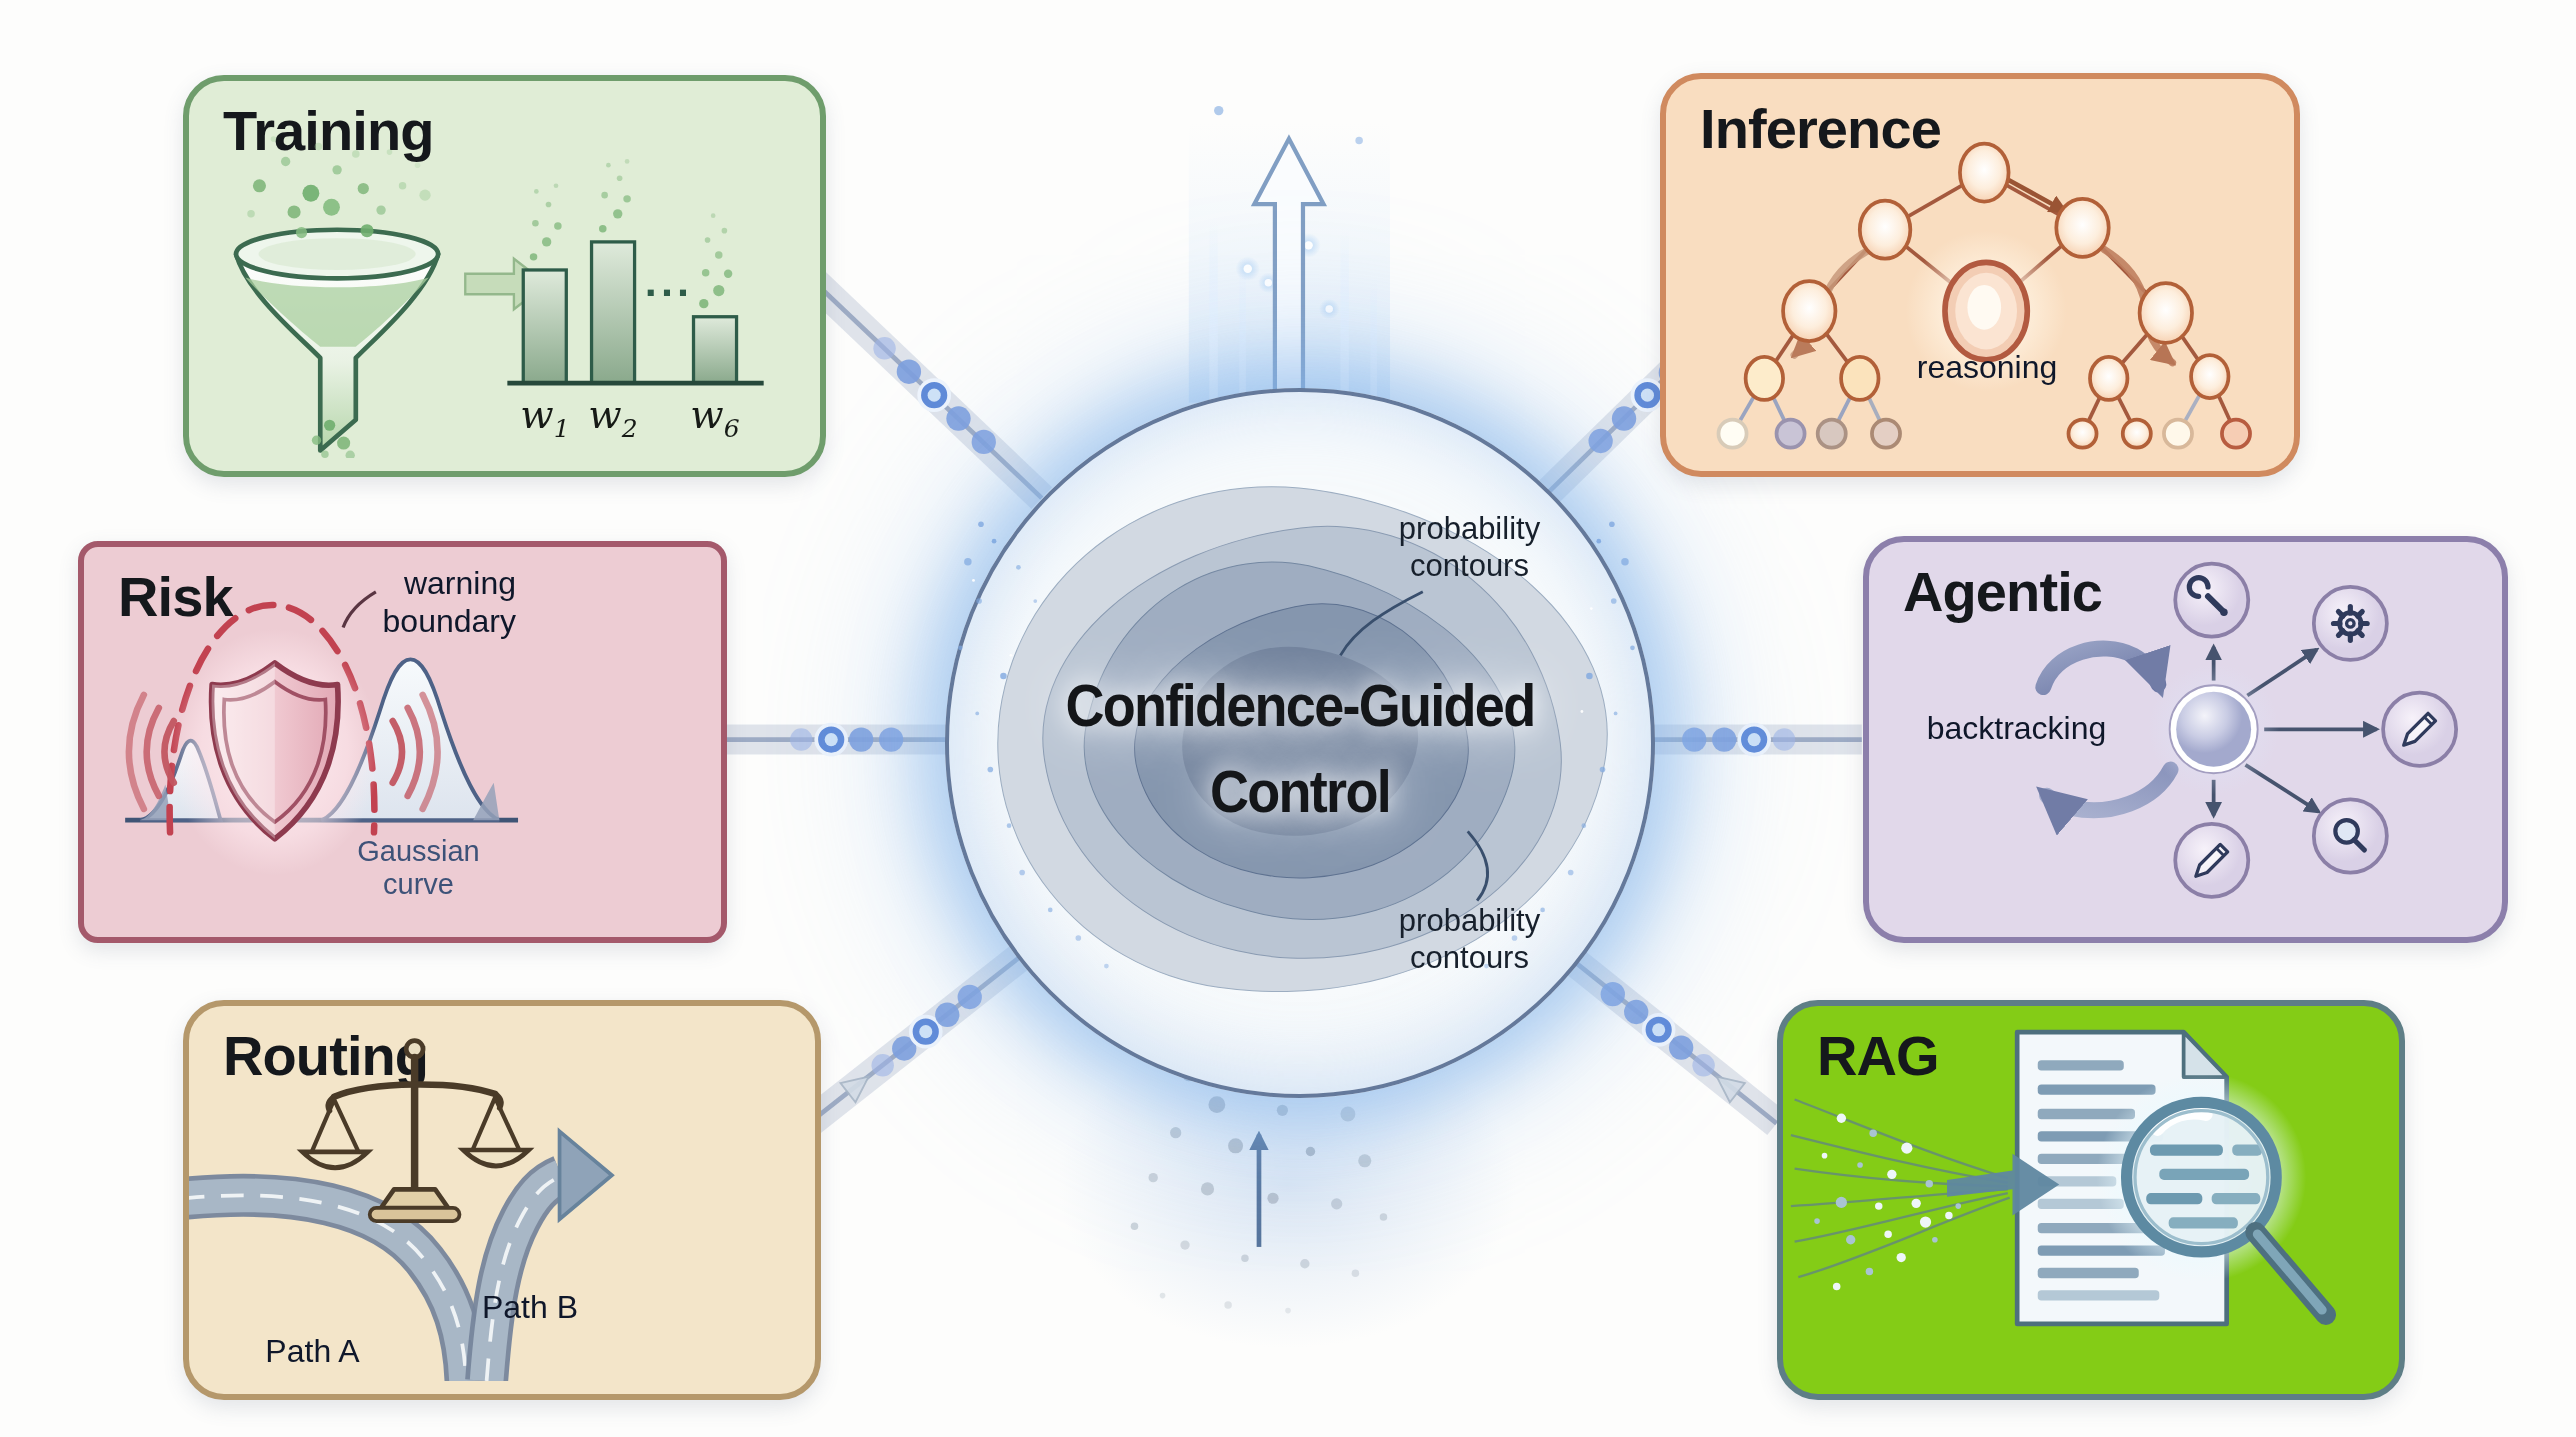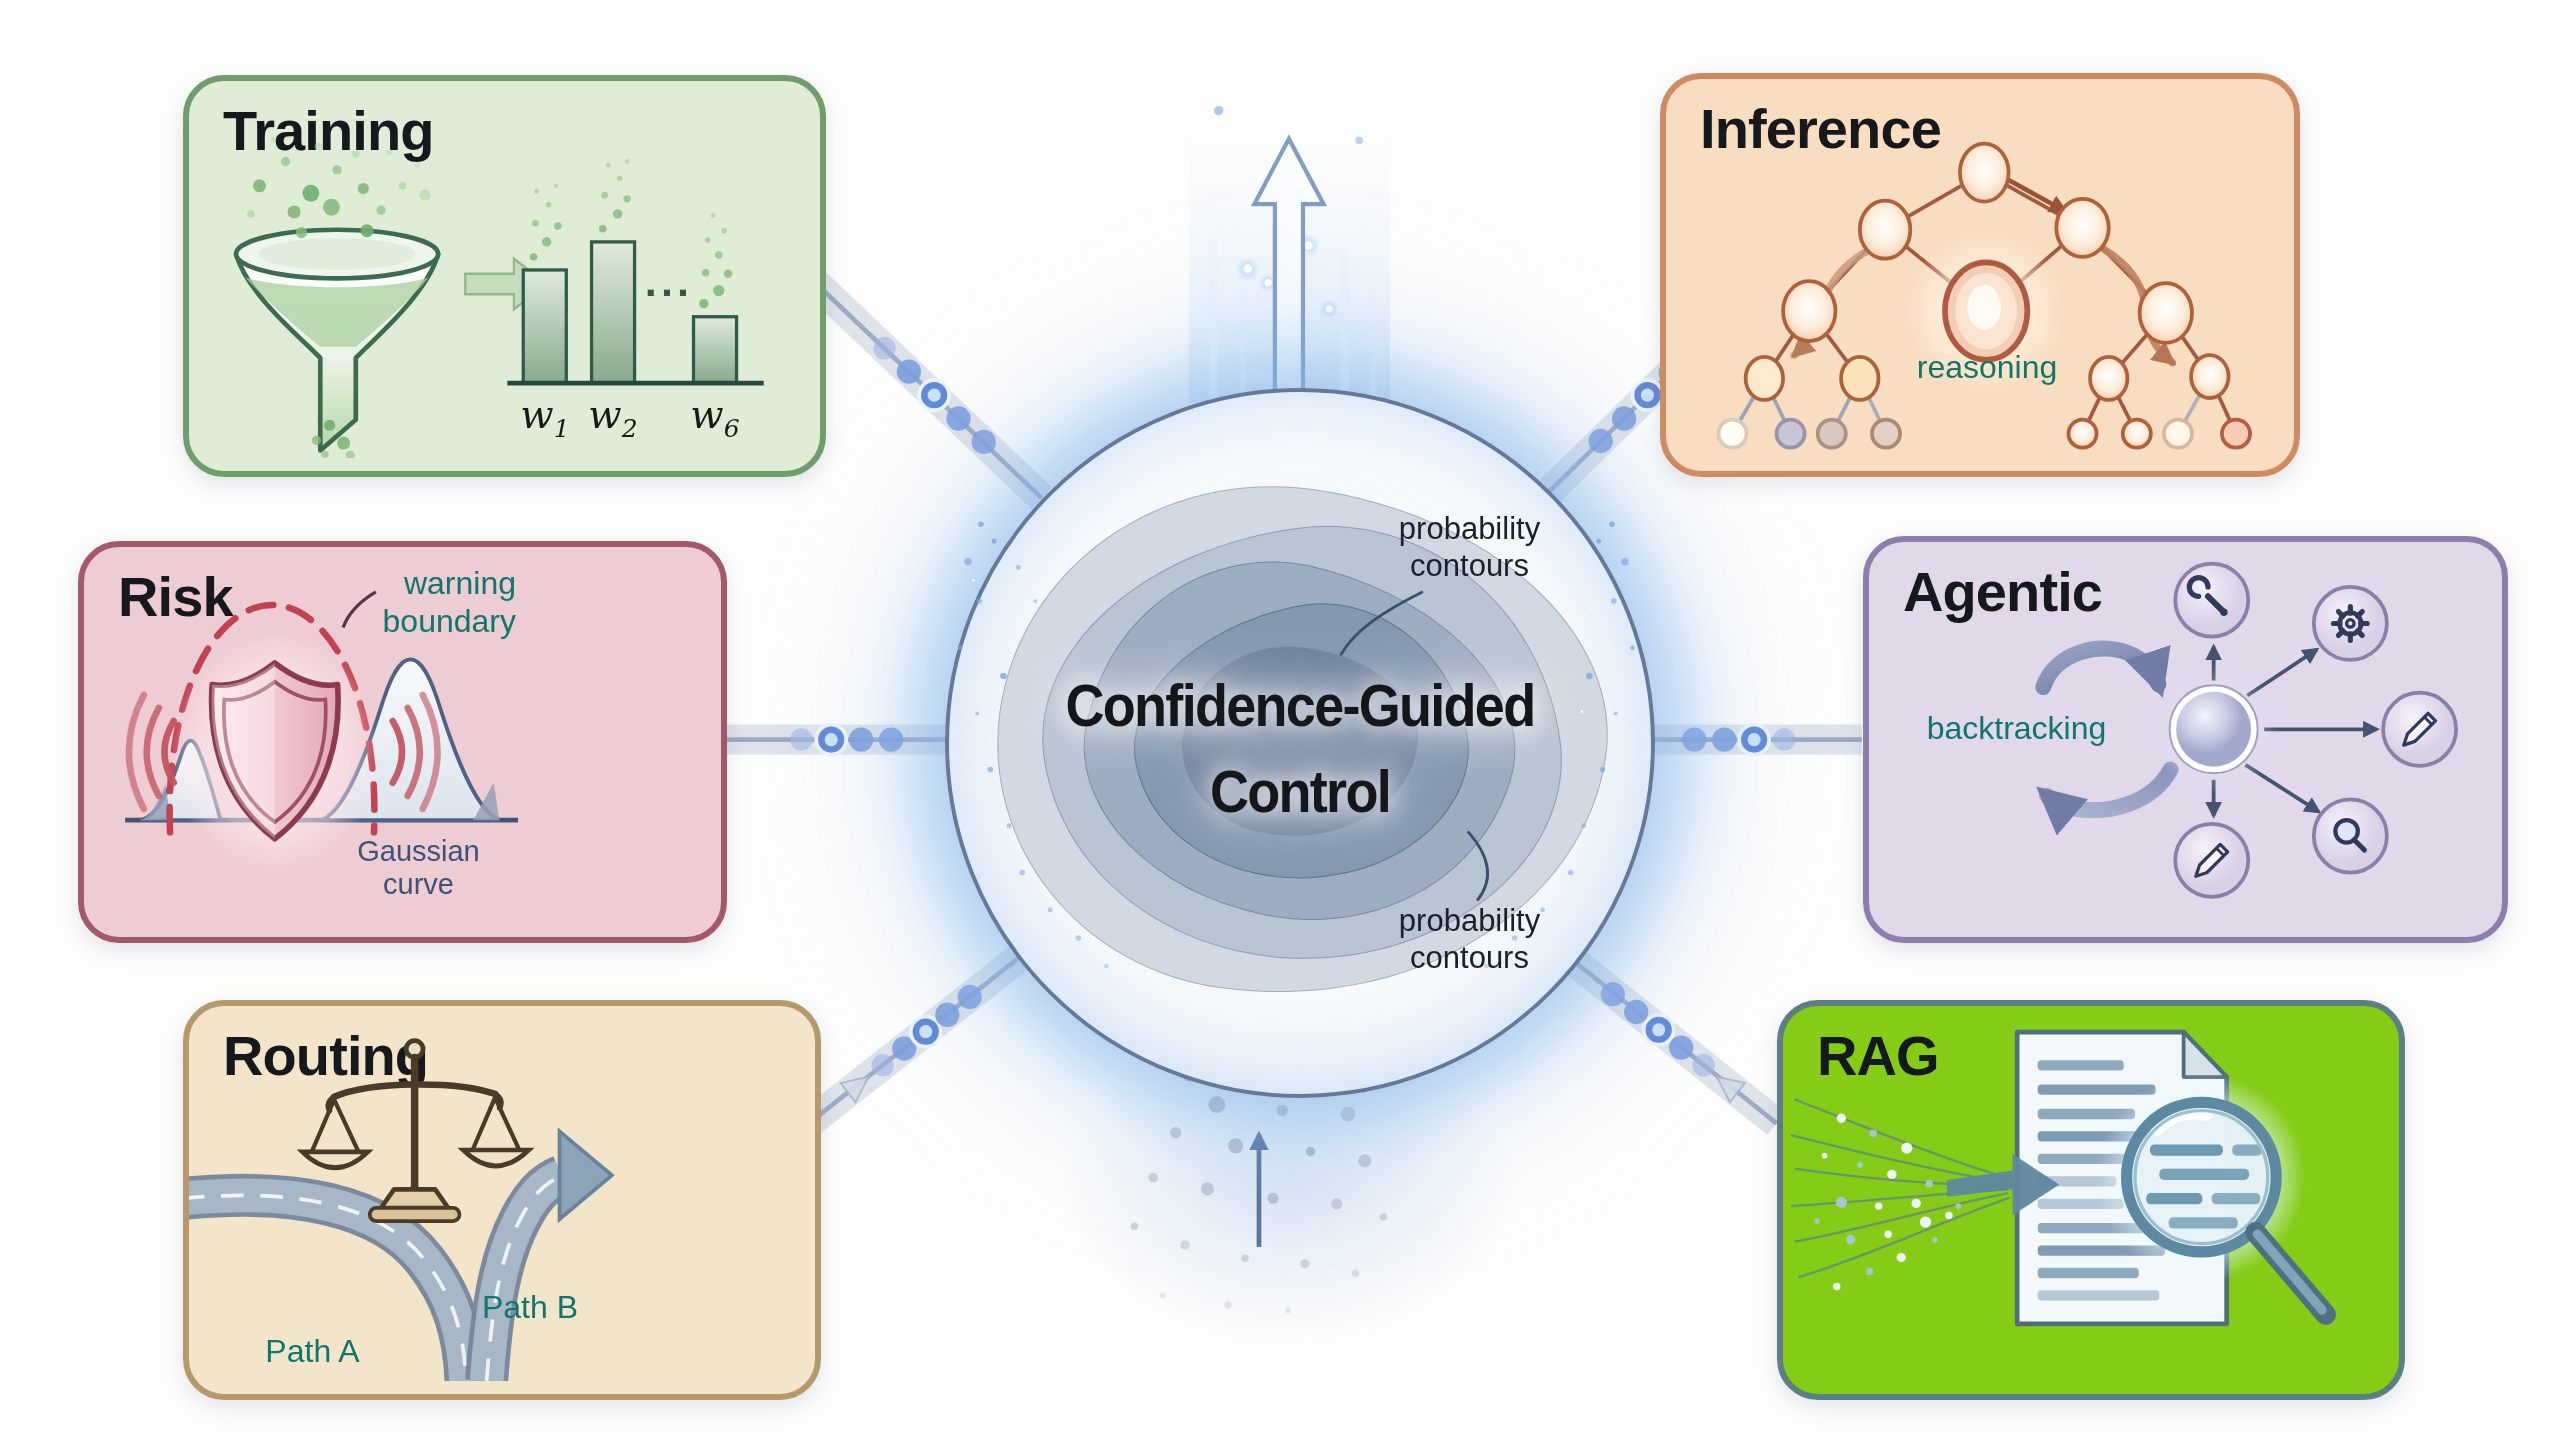--- a/index.html
+++ b/index.html
@@ -35,28 +35,28 @@
                color:#17202c;font-weight:500;}
   #contour-top{left:1362px;top:510px;width:215px;}
   #contour-bottom{left:1362px;top:902px;width:215px;}
 
   
   .panel{position:absolute;border-radius:41px;border-style:solid;border-width:6.6px;
          box-shadow:0 7.5px 20.6px rgba(96,108,130,.16);}
   .panel h2{position:absolute;margin:0;top:17px;left:34px;font-size:56px;font-weight:700;
             color:#15181c;letter-spacing:-0.9px;}
   #p-training{left:183px;top:75px;width:631px;height:390px;background:#e0edd6;border-color:#6f9d6c;}
-  #p-risk{left:78px;top:541px;width:637px;height:390px;background:#edccd3;border-color:#a4596b;}
+  #p-risk{left:78px;top:541px;width:637px;height:390px;background:#edccd3;border-color:#a4596b;border-radius:20px;}
   #p-routing{left:183px;top:1000px;width:626px;height:388px;background:#f3e5c9;border-color:#b5986b;}
   #p-inference{left:1660px;top:73px;width:628px;height:392px;background:#f9ddc0;border-color:#d08a5f;}
   #p-agentic{left:1863px;top:536px;width:633px;height:395px;background:#e1d8ea;border-color:#8c7fab;}
   #p-rag{left:1777px;top:1000px;width:616px;height:388px;background:#84cc16;border-color:#5e7e86;}
   .art{position:absolute;left:0;top:0;}
 
-  .small-label{position:absolute;font-size:32px;color:#0f766e;}
+  .small-label{position:absolute;font-size:32px;color:#0f172a;}
   #warning-label{left:245px;top:17px;width:187px;text-align:right;line-height:38px;}
   #gaussian-label{left:236px;top:288px;width:197px;text-align:center;color:#3d5278;font-size:29px;}
   #patha-label{left:58px;top:283px;width:131px;text-align:center;margin-top:44px;}
   #pathb-label{left:258px;top:283px;width:131px;text-align:right;}
   #reasoning-label{left:232px;top:270px;width:178px;text-align:center;font-size:32px;}
   #backtracking-label{left:42px;top:168px;width:211px;text-align:center;font-size:32px;}
 
   .wlabel{position:absolute;top:311px;width:66px;text-align:center;
           font-family:"DejaVu Serif",serif;font-style:italic;font-size:39px;color:#161a16;}
   .wlabel sub{font-size:25px;}

